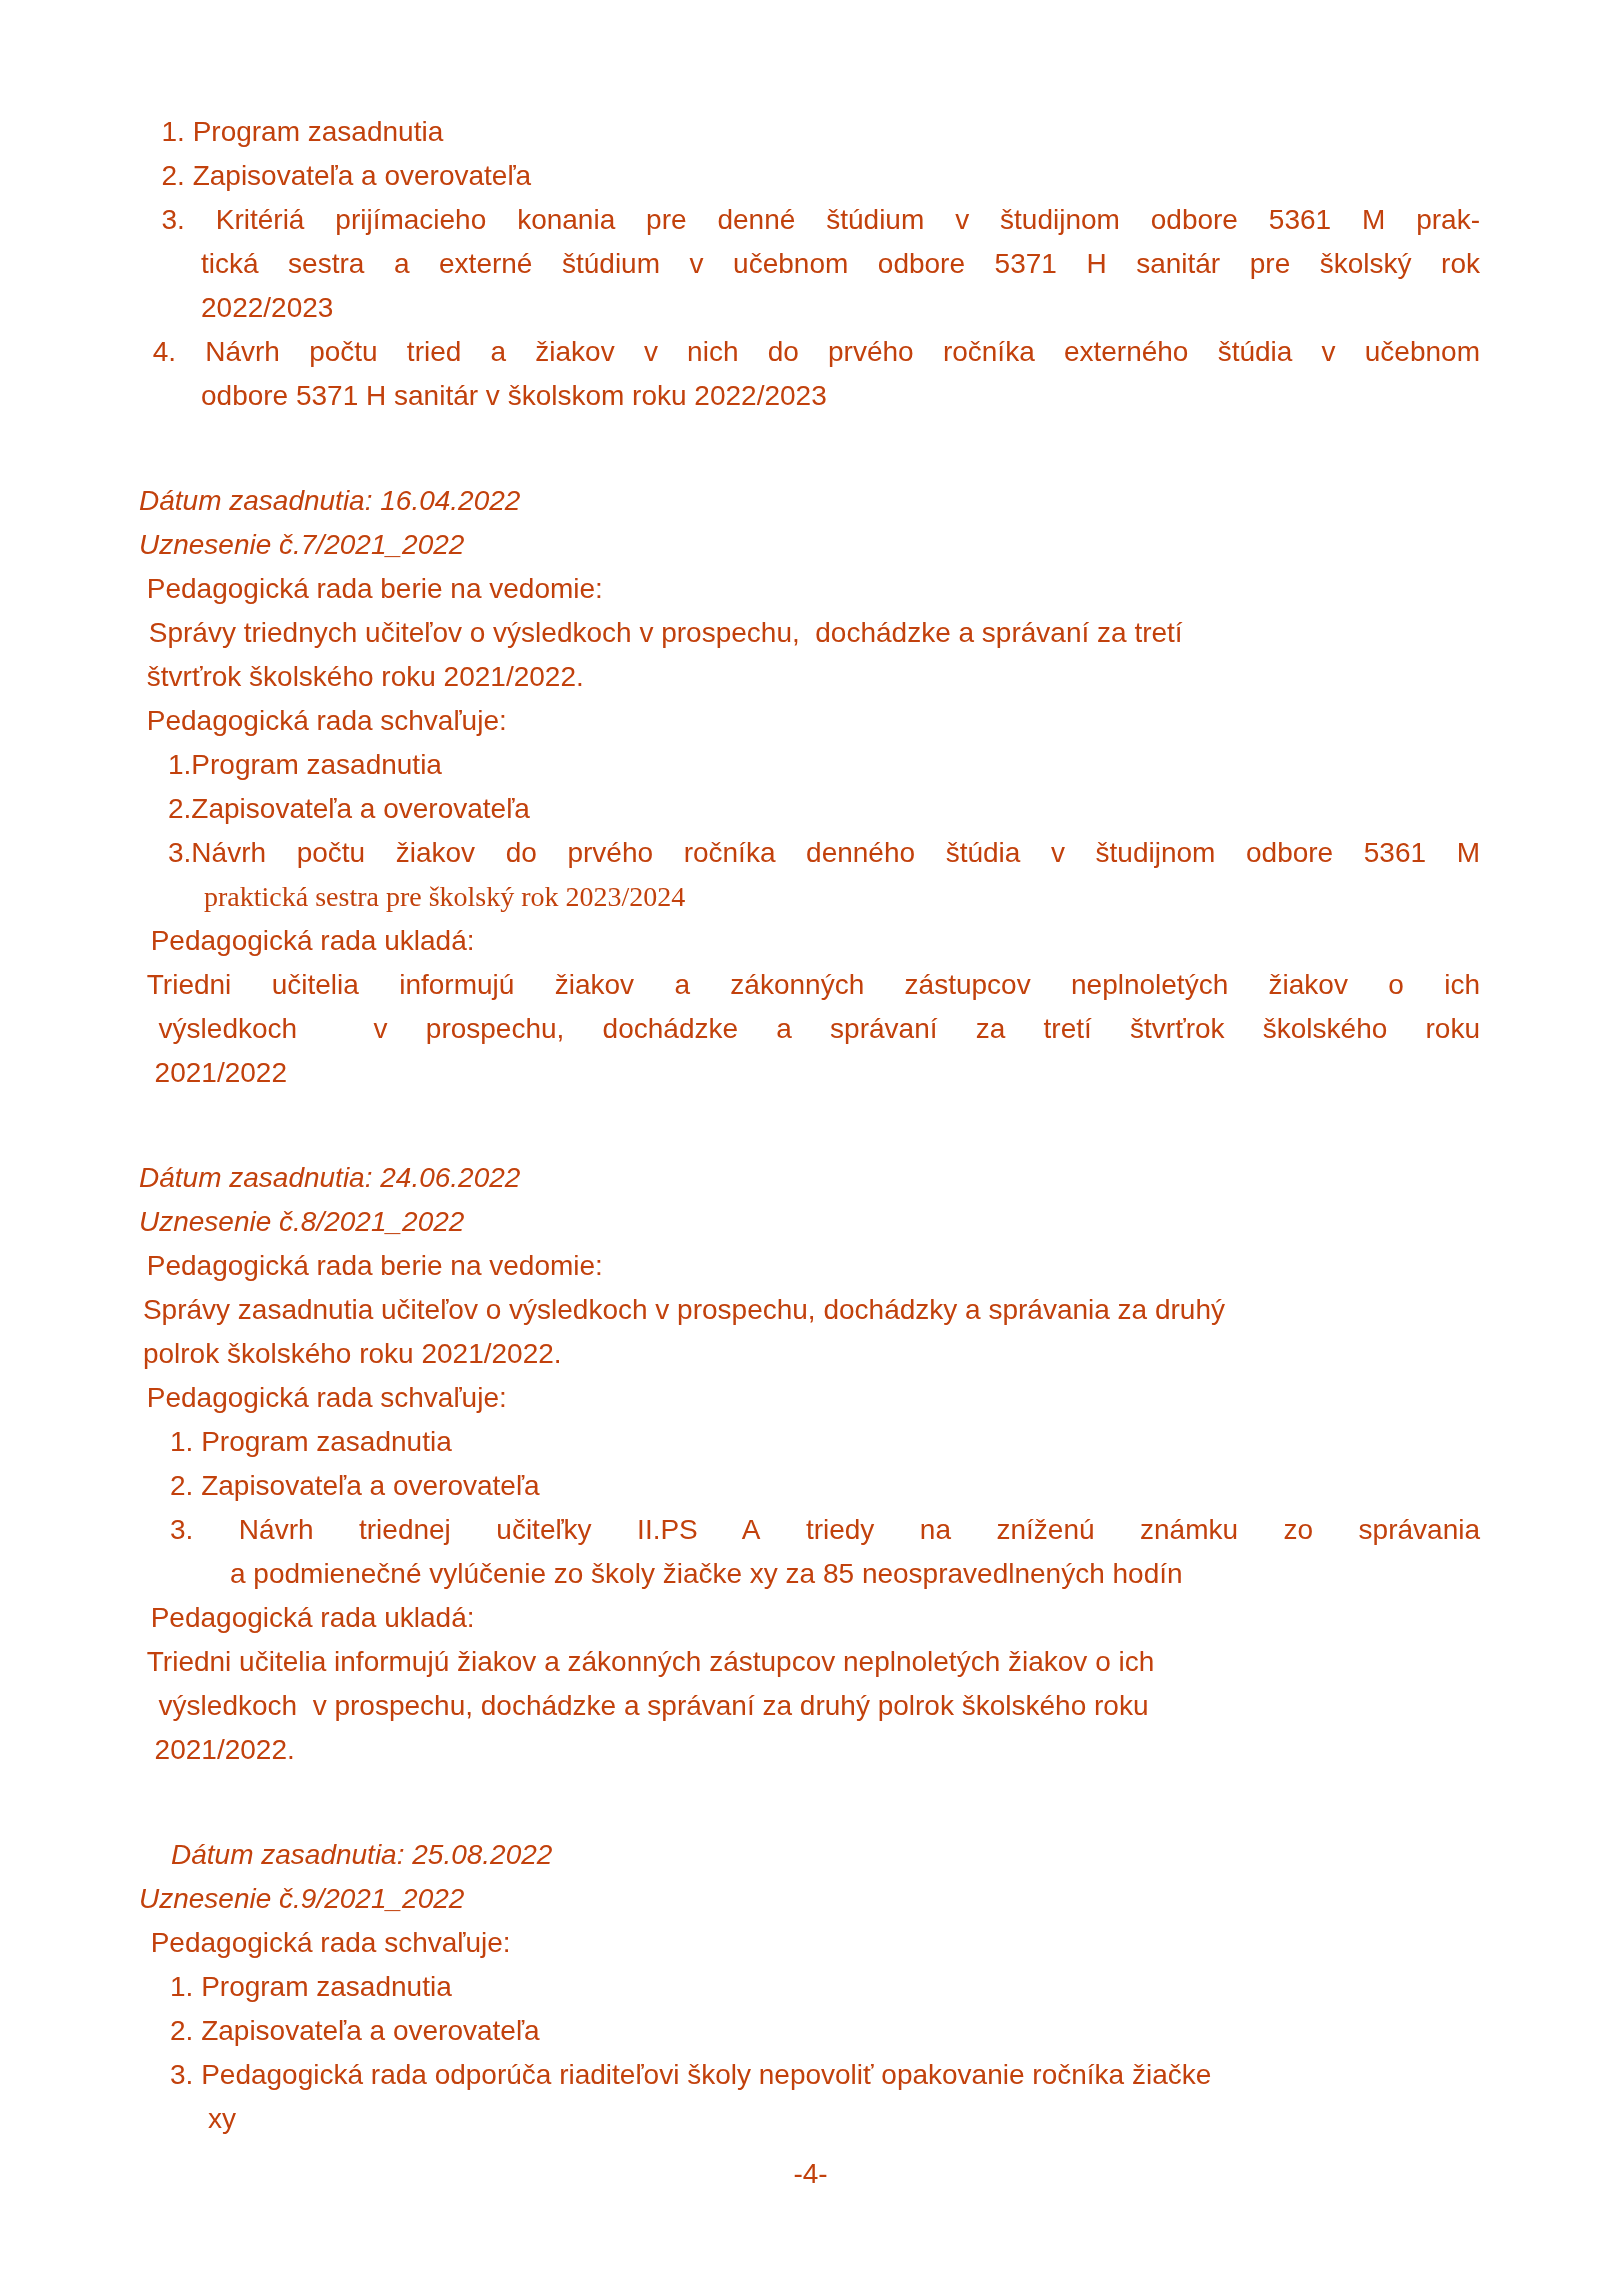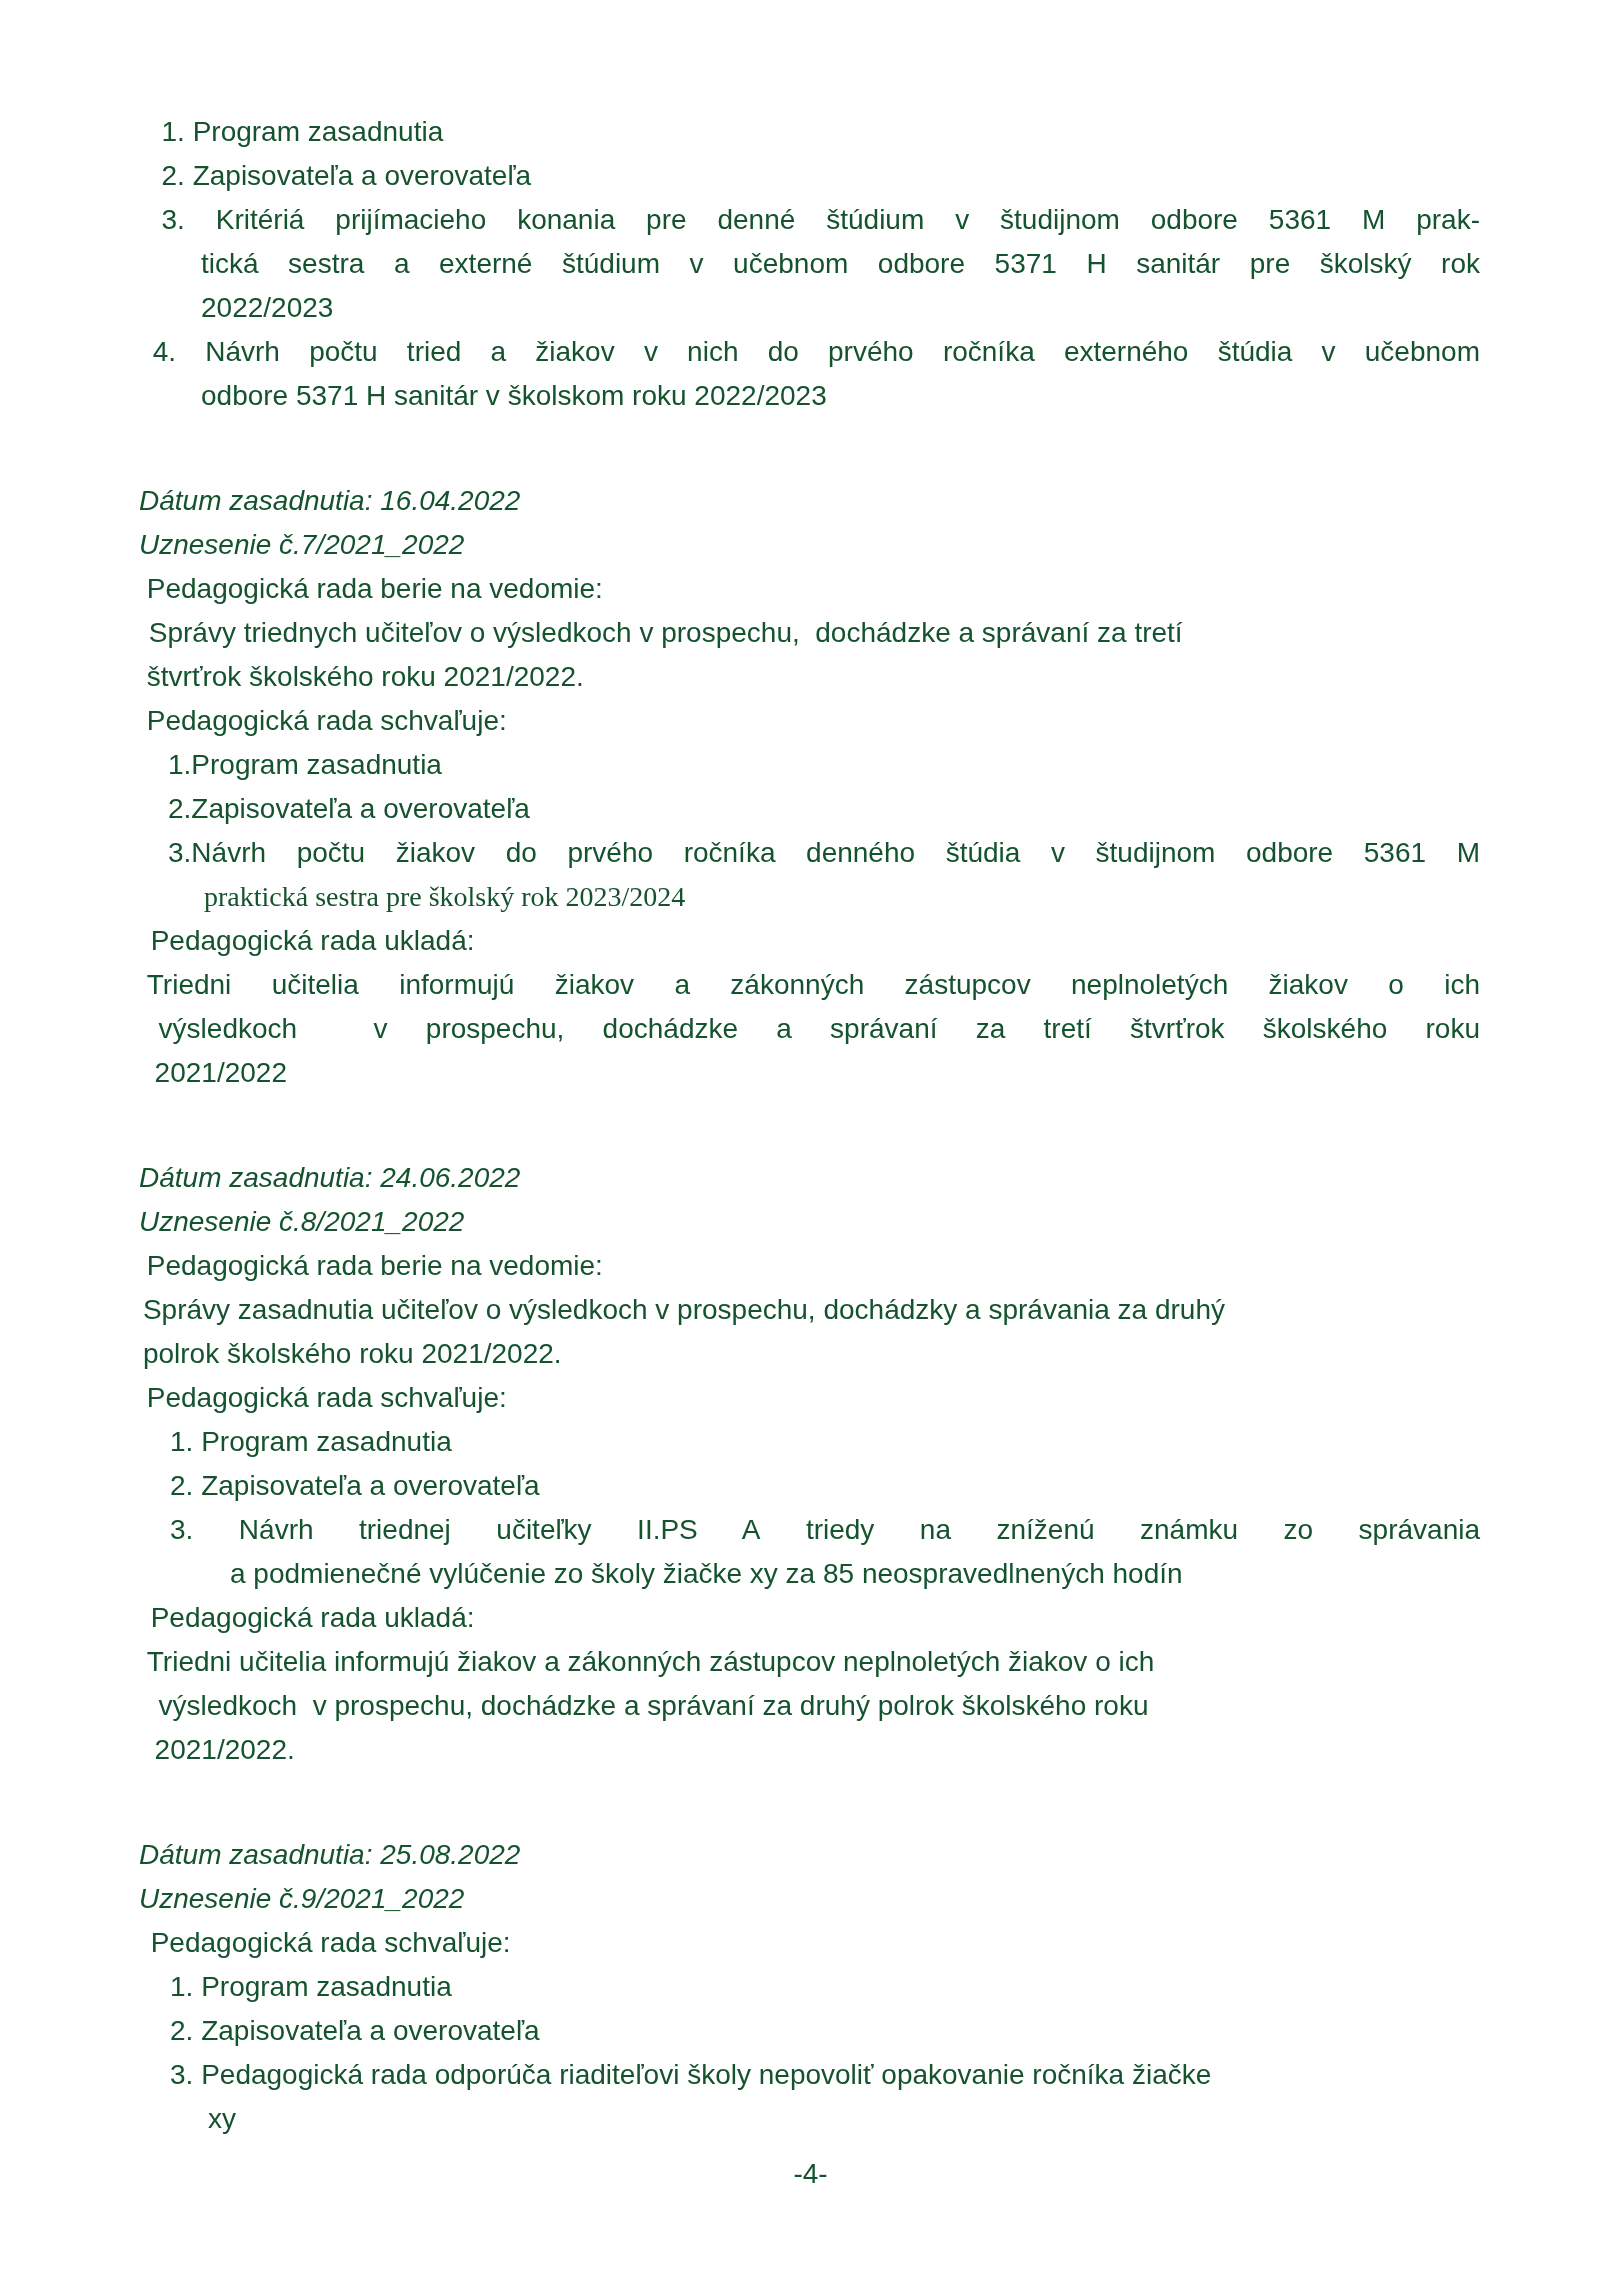--- a/index.html
+++ b/index.html
@@ -3,21 +3,21 @@
 <meta charset="utf-8">
 <style>
   html, body { margin: 0; padding: 0; background: #ffffff; }
   .page {
     position: relative;
     width: 1621px;
     height: 2293px;
     background: #ffffff;
     font-family: "Liberation Sans", sans-serif;
     font-size: 28px;
-    color: #14532d;
+    color: #c2410c;
     overflow: hidden;
   }
   .content {
     position: absolute;
     left: 137px;
     right: 141px;
     top: 110px;
   }
   .line {
     line-height: 44px;
@@ -69,21 +69,21 @@
       <div class="line" style="padding-left: 5.9px;">polrok školského roku 2021/2022.</div>
       <div class="line" style="padding-left: 9.8px;">Pedagogická rada schvaľuje:</div>
       <div class="line" style="padding-left: 33px;">1. Program zasadnutia</div>
       <div class="line" style="padding-left: 33px;">2. Zapisovateľa a overovateľa</div>
       <div class="line justify" style="padding-left: 33px;">3. Návrh triednej učiteľky II.PS A&nbsp;triedy na zníženú známku zo správania</div>
       <div class="line" style="padding-left: 93px;">a podmienečné vylúčenie zo školy žiačke xy za 85 neospravedlnených hodín</div>
       <div class="line" style="padding-left: 13.7px;">Pedagogická rada ukladá:</div>
       <div class="line" style="padding-left: 9.8px;">Triedni učitelia informujú žiakov a zákonných zástupcov neplnoletých žiakov o ich</div>
       <div class="line" style="padding-left: 21.6px;">výsledkoch  v prospechu, dochádzke a správaní za druhý polrok školského roku</div>
       <div class="line" style="padding-left: 17.6px;">2021/2022.</div>
-      <div class="line italic gap" style="padding-left: 2px;">Dátum zasadnutia: 25.08.2022</div>
+      <div class="line italic gap" style="padding-left: 2px; margin-left: 32px;">Dátum zasadnutia: 25.08.2022</div>
       <div class="line italic" style="padding-left: 2px;">Uznesenie č.9/2021_2022</div>
       <div class="line" style="padding-left: 13.7px;">Pedagogická rada schvaľuje:</div>
       <div class="line" style="padding-left: 33px;">1. Program zasadnutia</div>
       <div class="line" style="padding-left: 33px;">2. Zapisovateľa a overovateľa</div>
       <div class="line" style="padding-left: 33px;">3. Pedagogická rada odporúča riaditeľovi školy nepovoliť opakovanie ročníka žiačke</div>
       <div class="line" style="padding-left: 71px;">xy</div>
     </div>
   <div class="footer">-4-</div>
 </div>
 

